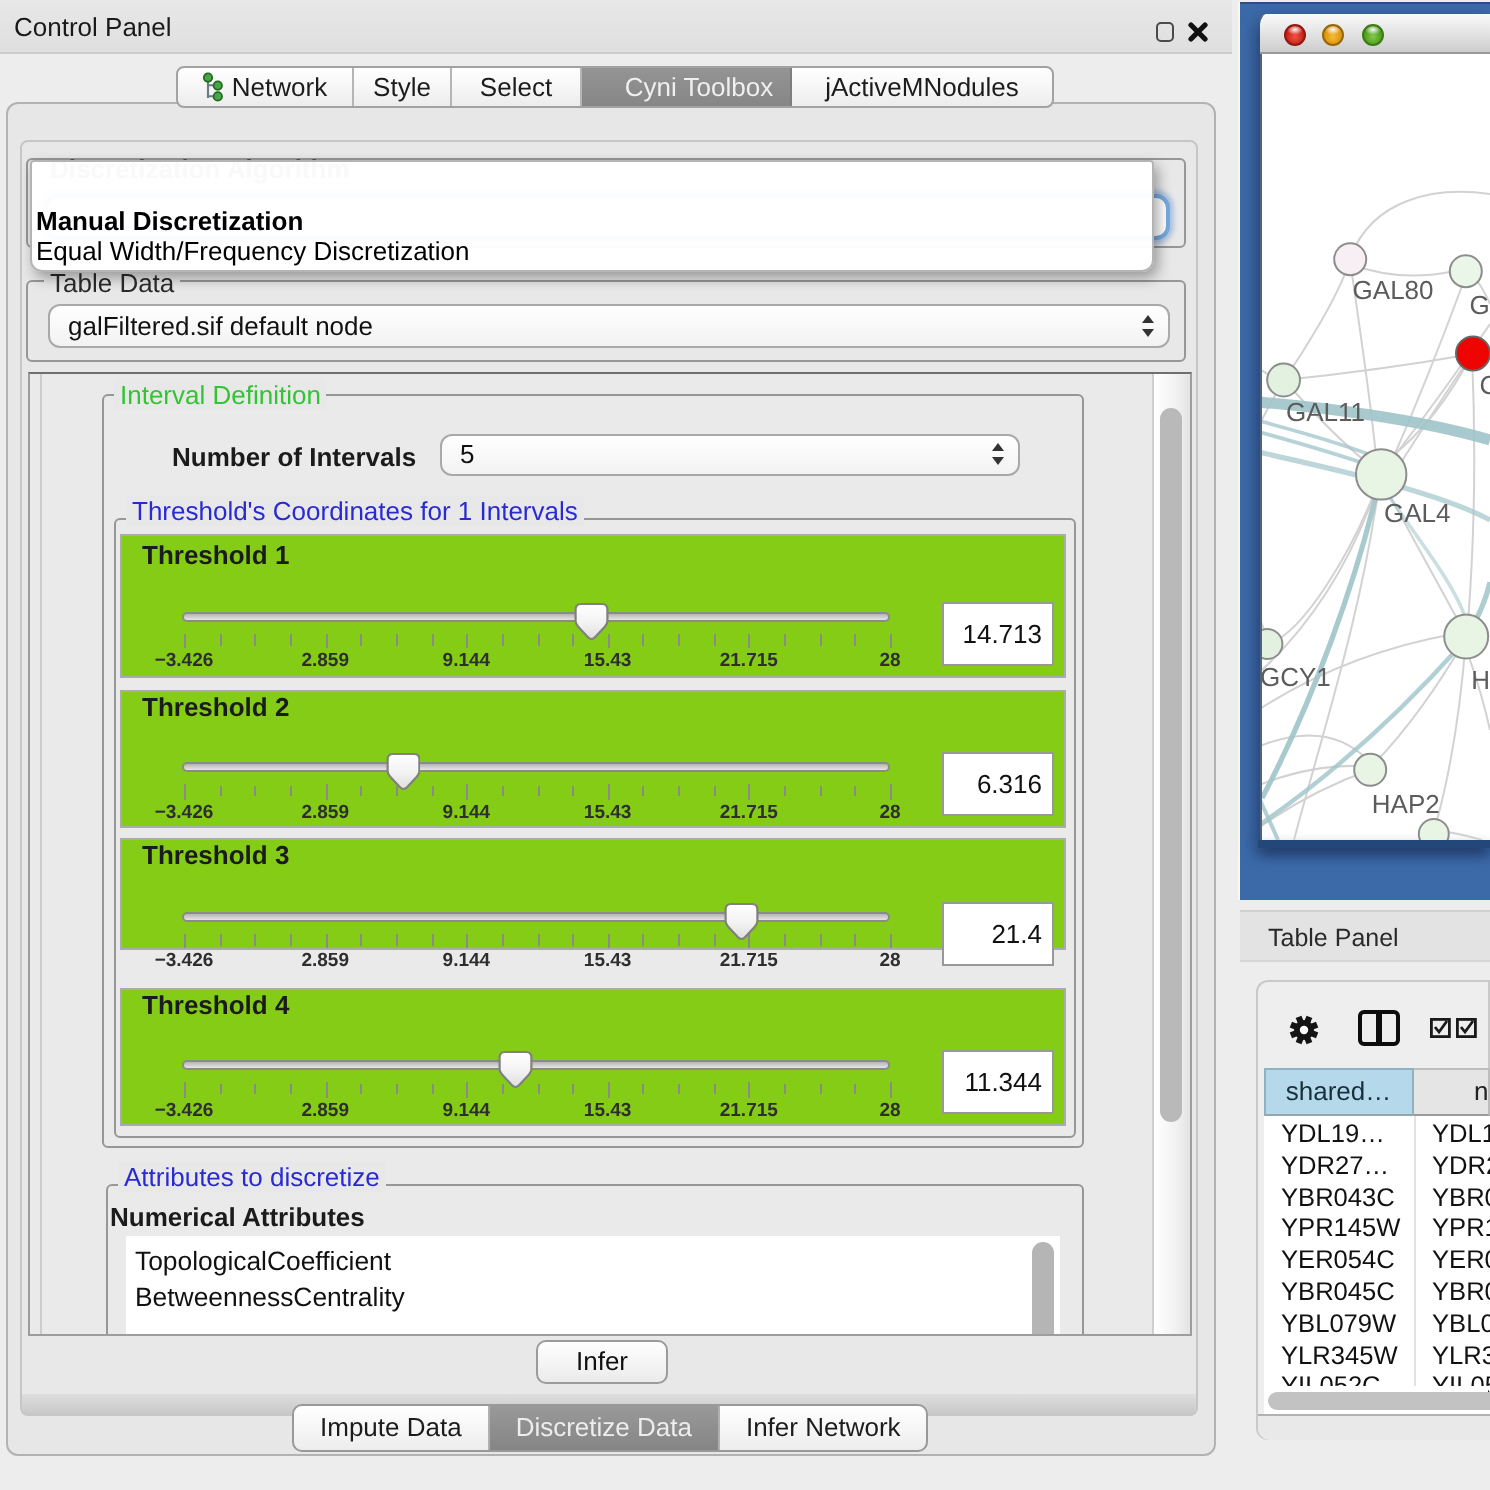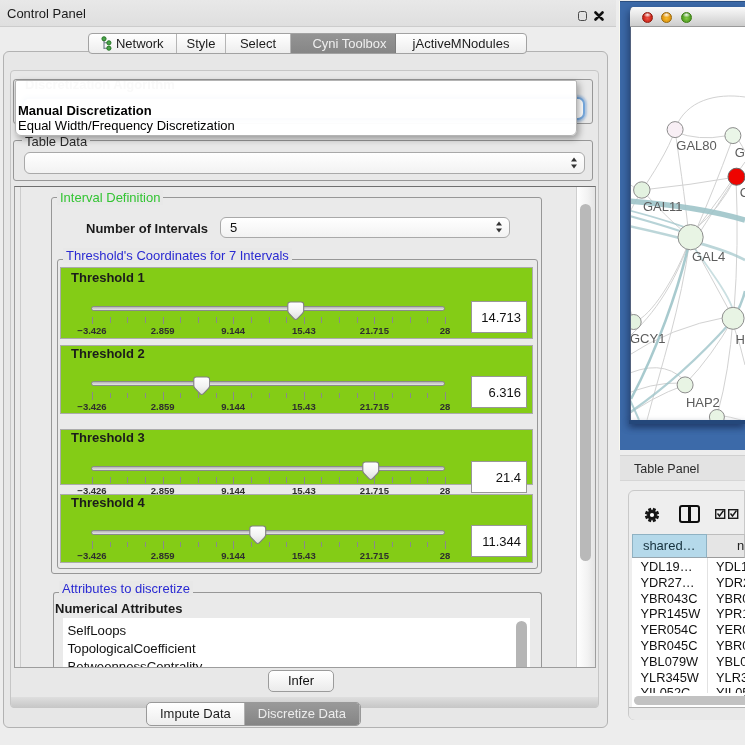--- a/index.html
+++ b/index.html
@@ -155,38 +155,39 @@
 <div class="abs" id="outer"></div>
 <div class="abs" id="inner"></div>
 <div class="abs" id="innerband"></div>
 
 <div class="abs grp" id="grp-disc"></div>
 <div class="abs" id="combo-disc"></div>
 
 <div class="abs grp" id="grp-table"></div>
 <div class="grplab" id="lab-table">Table Data</div>
 <div class="combo" id="combo-table">
+    <span class="tx">galFiltered.sif default node</span>
     <span class="arrows"></span>
   </div>
 
 <div class="abs" id="scrollpane"></div>
 <div class="abs" style="left:19.5px;top:187px;width:1px;height:480px;background:#cccccc"></div>
 <div class="abs" id="vsb-track"></div>
 <div class="abs" id="vsb-thumb"></div>
 
 <div class="abs grp" id="grp-interval"></div>
 <div class="grplab" id="lab-interval">Interval Definition</div>
 <div id="lab-noi">Number of Intervals</div>
 <div class="combo" id="combo-noi">
     <span class="tx">5</span>
     <span class="arrows"></span>
   </div>
 
 <div class="abs grp" id="grp-coord"></div>
-<div class="grplab" id="lab-coord">Threshold's Coordinates for 7 Intervals</div>
+<div class="grplab" id="lab-coord">Threshold's Coordinates for 1 Intervals</div>
 
 <div id="tholder">
     <div class="tpanel" style="top:266.5px;height:72.5px">
     <div class="name" style="top:2.5px">Threshold 1</div>
     <div class="track" style="top:38px"></div>
     <div class="tick" style="left:31px;top:49px;height:7.5px"></div>
       <div class="tick" style="left:48.650000000000006px;top:49.5px;height:5.5px"></div>
       <div class="tick" style="left:66.3px;top:49.5px;height:5.5px"></div>
       <div class="tick" style="left:83.94999999999999px;top:49.5px;height:5.5px"></div>
       <div class="tick" style="left:101.6px;top:49px;height:7.5px"></div>
@@ -267,21 +268,21 @@
             <stop offset=".55" stop-color="#f2f2f2"></stop>
             <stop offset="1" stop-color="#dedede"></stop>
           </linearGradient>
         </defs>
       <path d="M3.5 1 L14 1 Q16.7 1 16.7 3.7 L16.7 9.5 Q16.7 11 15.5 12.3 L10.5 17.6 Q8.75 19.4 7 17.6 L2 12.3 Q0.8 11 0.8 9.5 L0.8 3.7 Q0.8 1 3.5 1 Z" fill="url(#tg)" stroke="#808080" stroke-width="1.1"></path>
     </svg>
     <div class="vbox" style="top:30.5px">
         <span>6.316</span>
       </div>
   </div>
-    <div class="tpanel" style="top:429px;height:56px">
+    <div class="tpanel" style="top:419px;height:56px">
     <div class="name" style="top:0px">Threshold 3</div>
     <div class="track" style="top:35.5px"></div>
     <div class="tick" style="left:31px;top:46.5px;height:7.5px"></div>
       <div class="tick" style="left:48.650000000000006px;top:47px;height:5.5px"></div>
       <div class="tick" style="left:66.3px;top:47px;height:5.5px"></div>
       <div class="tick" style="left:83.94999999999999px;top:47px;height:5.5px"></div>
       <div class="tick" style="left:101.6px;top:46.5px;height:7.5px"></div>
       <div class="tick" style="left:119.25px;top:47px;height:5.5px"></div>
       <div class="tick" style="left:136.9px;top:47px;height:5.5px"></div>
       <div class="tick" style="left:154.55px;top:47px;height:5.5px"></div>
@@ -365,31 +366,31 @@
     <div class="vbox" style="top:30.5px">
         <span>11.344</span>
       </div>
   </div>
   </div>
 
 <div class="abs grp" id="grp-attr"></div>
 <div class="grplab" id="lab-attr">Attributes to discretize</div>
 <div id="lab-numattr">Numerical Attributes</div>
 <div class="abs" id="attrlist">
-  <div>SelfLoops</div>
   <div>TopologicalCoefficient</div>
   <div>BetweennessCentrality</div>
 </div>
 <div class="abs" id="attrsb"></div>
 
 <div class="abs" id="apply">Infer</div>
 
 <div class="abs" id="bottabs">
   <div class="seg">Impute Data</div>
   <div class="seg sel">Discretize Data</div>
+  <div class="seg last">Infer Network</div>
 </div>
 
 <div class="abs" id="toptabs">
   <div class="seg" style="width:88px"><svg width="11" height="15" viewBox="0 0 11 15" style="margin-right:3.5px">
         <path d="M3 3 L3 13 M3 6.5 L7.8 6.8 M3 12 L7.8 12.2" stroke="#6e7b88" stroke-width="1.1" fill="none"></path>
         <circle cx="3" cy="2.8" r="2.1" fill="#4aa44a" stroke="#1e6e1e" stroke-width=".9"></circle>
         <circle cx="7.9" cy="6.8" r="2.1" fill="#4aa44a" stroke="#1e6e1e" stroke-width=".9"></circle>
         <circle cx="7.9" cy="12.2" r="2.1" fill="#4aa44a" stroke="#1e6e1e" stroke-width=".9"></circle>
       </svg>Network</div>
   <div class="seg" style="width:49px">Style</div>

